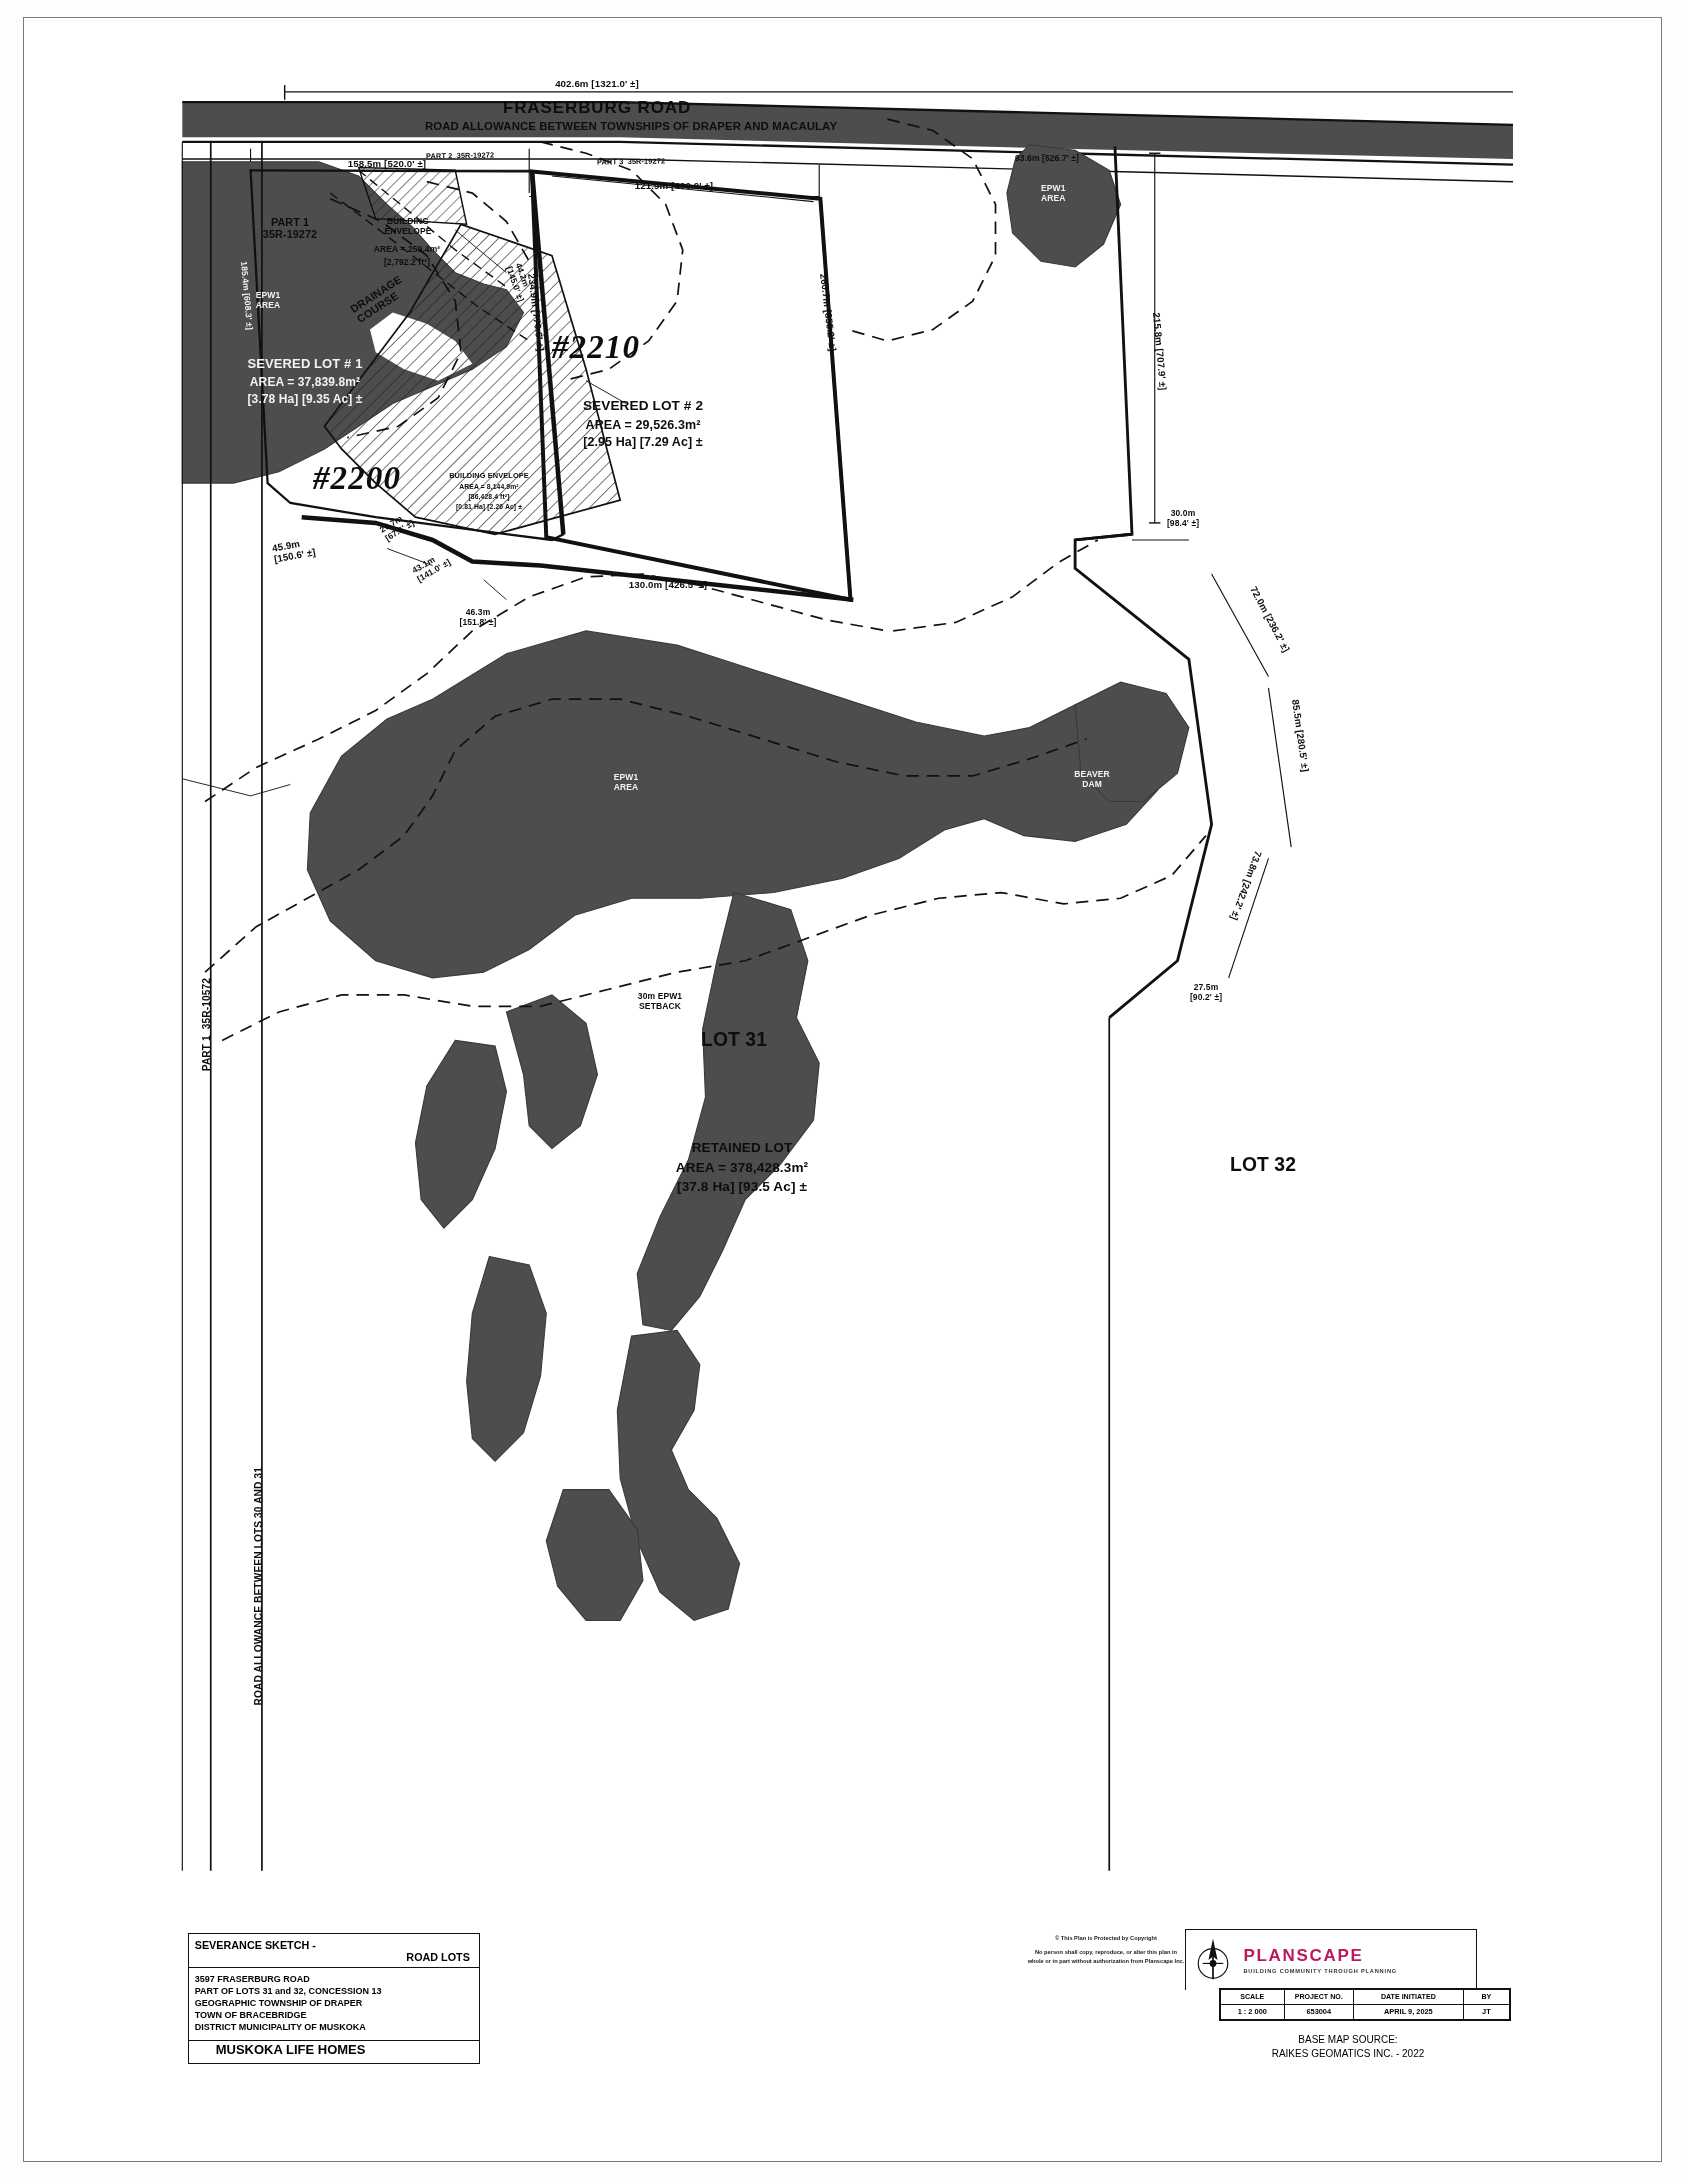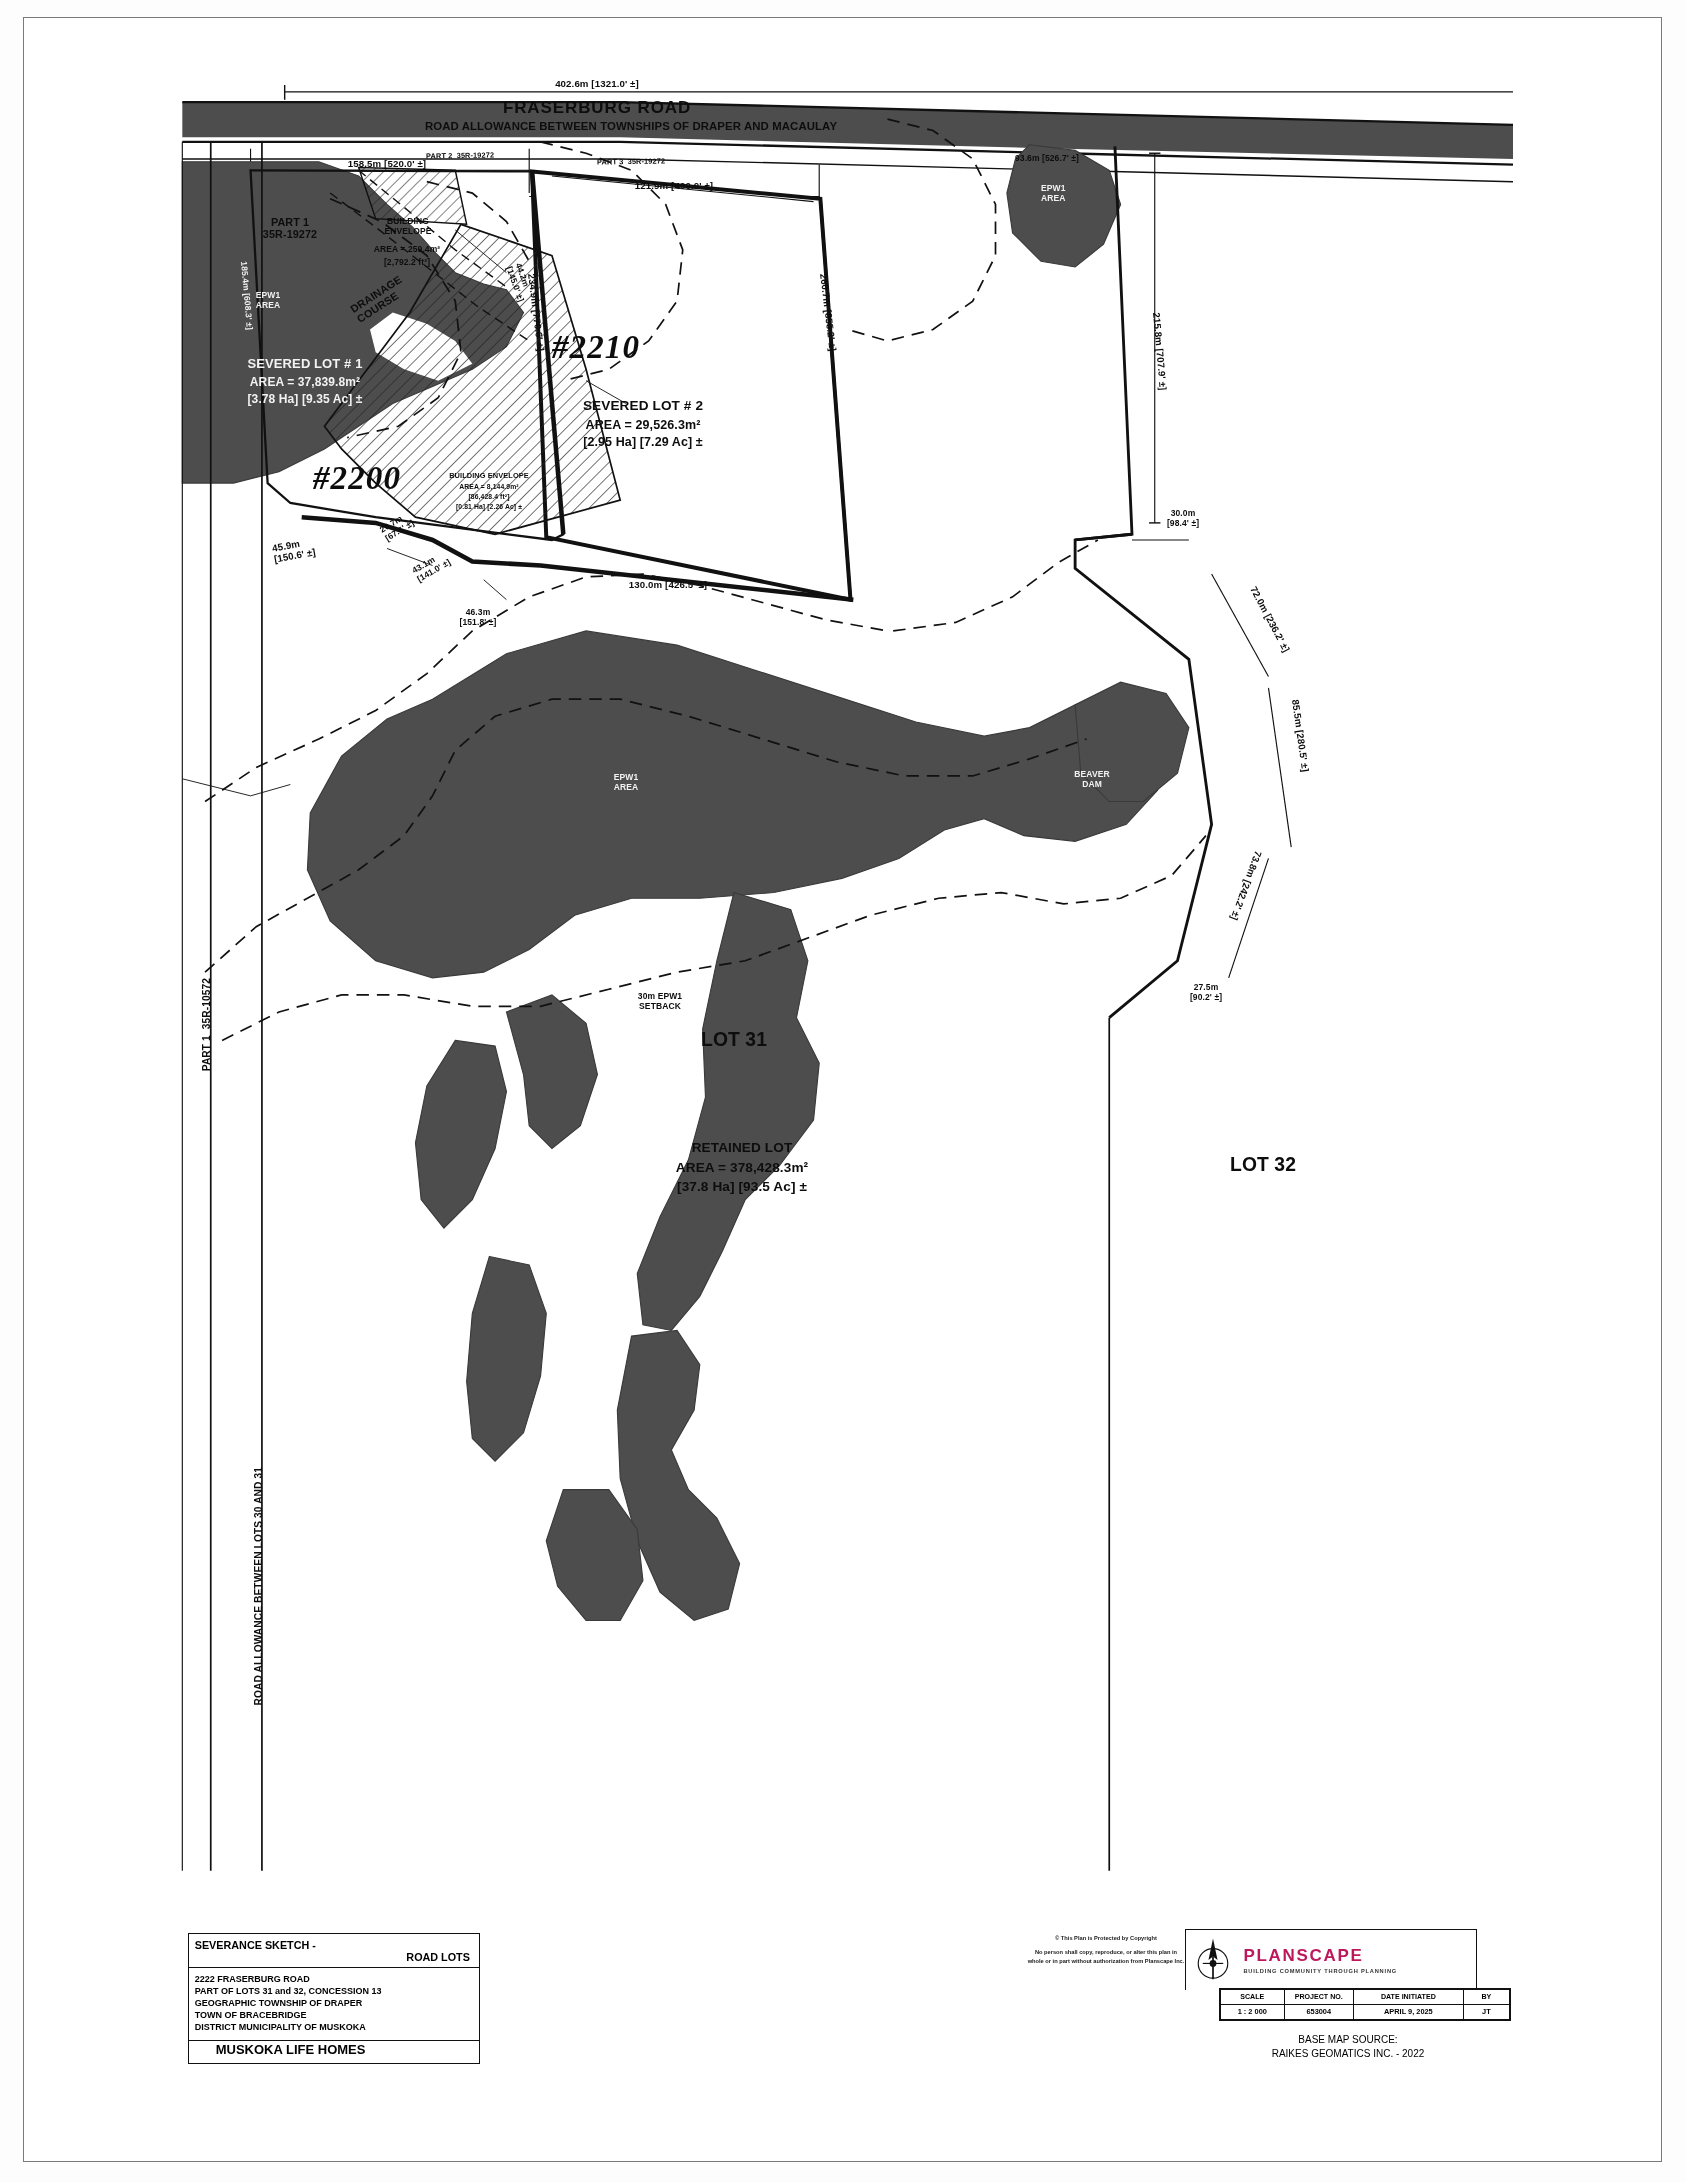--- a/index.html
+++ b/index.html
@@ -452,21 +452,21 @@
     <div class="lbl dim rot90" style="left:65px; top:1382px; transform:rotate(-90deg) translate(-100%,0); transform-origin:0 0; font-size:10.2px;">ROAD ALLOWANCE BETWEEN LOTS 30 AND 31</div>
   </div>
 
   <div class="titleblock">
     <div class="tb-head">
       <div>SEVERANCE SKETCH -</div>
       <div class="l2">ROAD LOTS</div>
     </div>
     <div class="tb-rule"></div>
     <div class="tb-body">
-      <div>2222 FRASERBURG ROAD</div>
+      <div>3597 FRASERBURG ROAD</div>
       <div>PART OF LOTS 31 and 32, CONCESSION 13</div>
       <div>GEOGRAPHIC TOWNSHIP OF DRAPER</div>
       <div>TOWN OF BRACEBRIDGE</div>
       <div>DISTRICT MUNICIPALITY OF MUSKOKA</div>
     </div>
     <div class="tb-rule"></div>
     <div class="tb-body2">
       <div>MUSKOKA LIFE HOMES</div>
     </div>
   </div>

